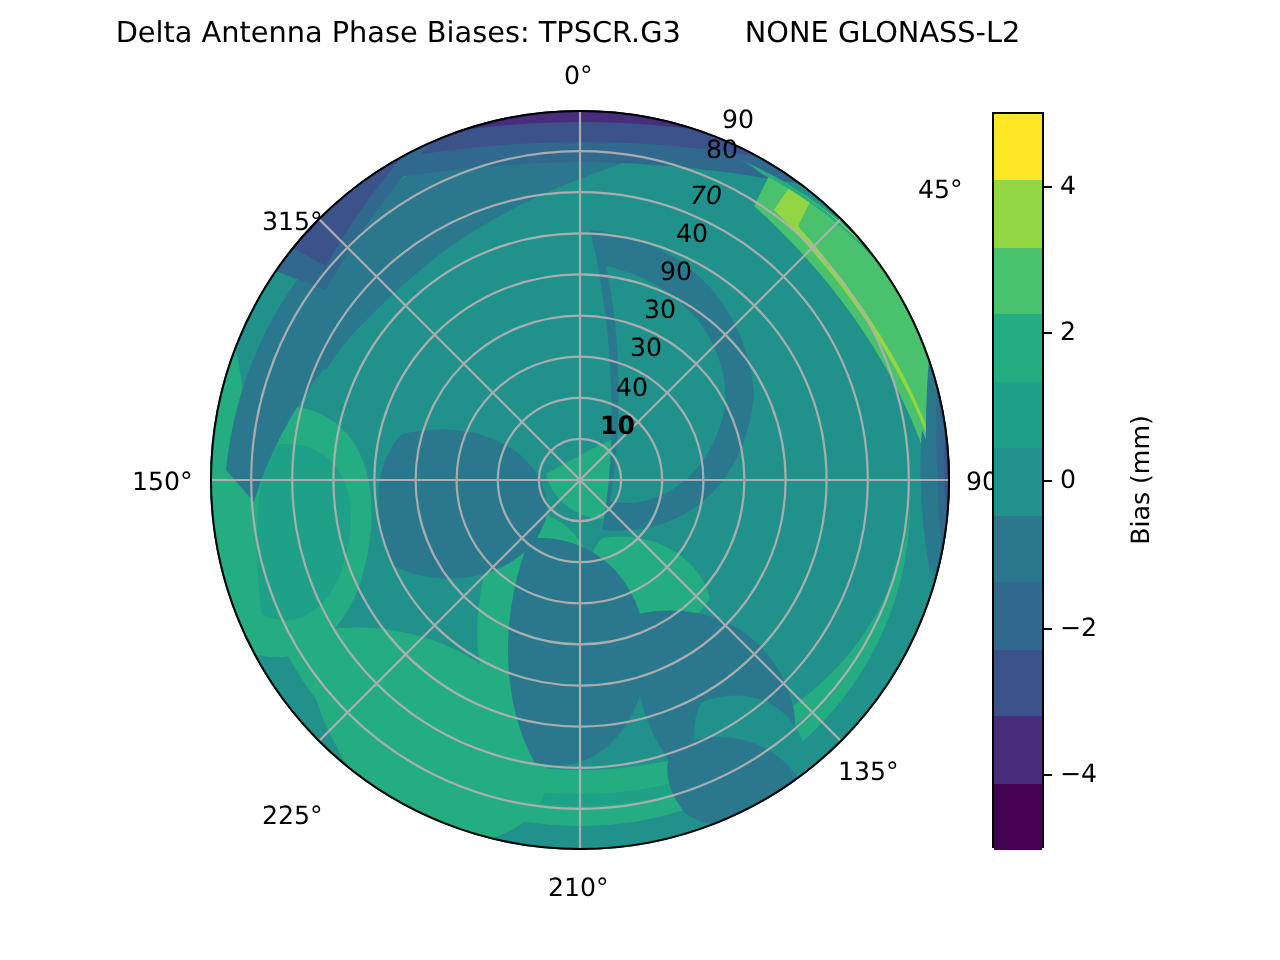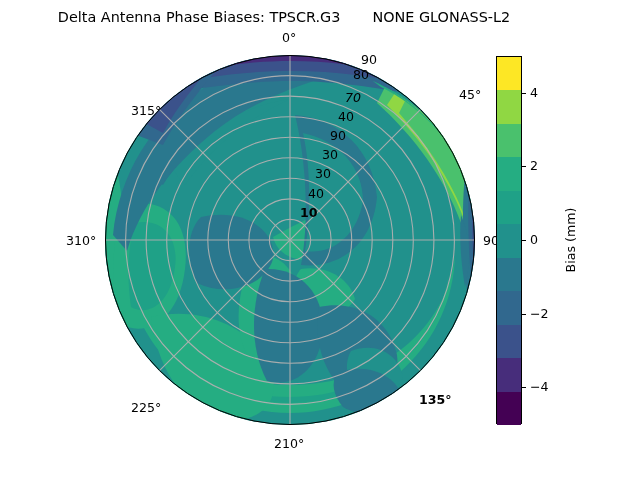--- a/index.html
+++ b/index.html
@@ -322,24 +322,24 @@
         </g>
       </svg>
     </div>
 
     <div id="polar-ring"></div>
   </div>
 
   <div class="az-label" style="left:282px; top:31px;">0°</div>
   <div class="az-label" style="left:419px; top:88px;margin-left:40px;">45°</div>
   <div class="az-label" style="left:483px; top:234px;">90°</div>
-  <div class="az-label" style="left:419px; top:393px;font-weight:bold;">135°</div>
+  <div class="az-label" style="left:419px; top:379px;">135°</div>
   <div class="az-label" style="left:274px; top:437px;">210°</div>
   <div class="az-label" style="left:131px; top:401px;">225°</div>
-  <div class="az-label" style="left:66px; top:234px;">310°</div>
+  <div class="az-label" style="left:66px; top:234px;">150°</div>
   <div class="az-label" style="left:131px; top:104px;">315°</div>
 
   <div class="r-label" style="left:300px; top:206px;font-weight:bold;">10</div>
   <div class="r-label" style="left:308px; top:187px;">40</div>
   <div class="r-label" style="left:315px; top:167px;">30</div>
   <div class="r-label" style="left:322px; top:148px;">30</div>
   <div class="r-label" style="left:330px; top:129px;">90</div>
   <div class="r-label" style="left:338px; top:110px;">40</div>
   <div class="r-label" style="left:345px; top:91px;font-style:italic;">70</div>
   <div class="r-label" style="left:353px; top:68px;text-align:center;">80</div>

